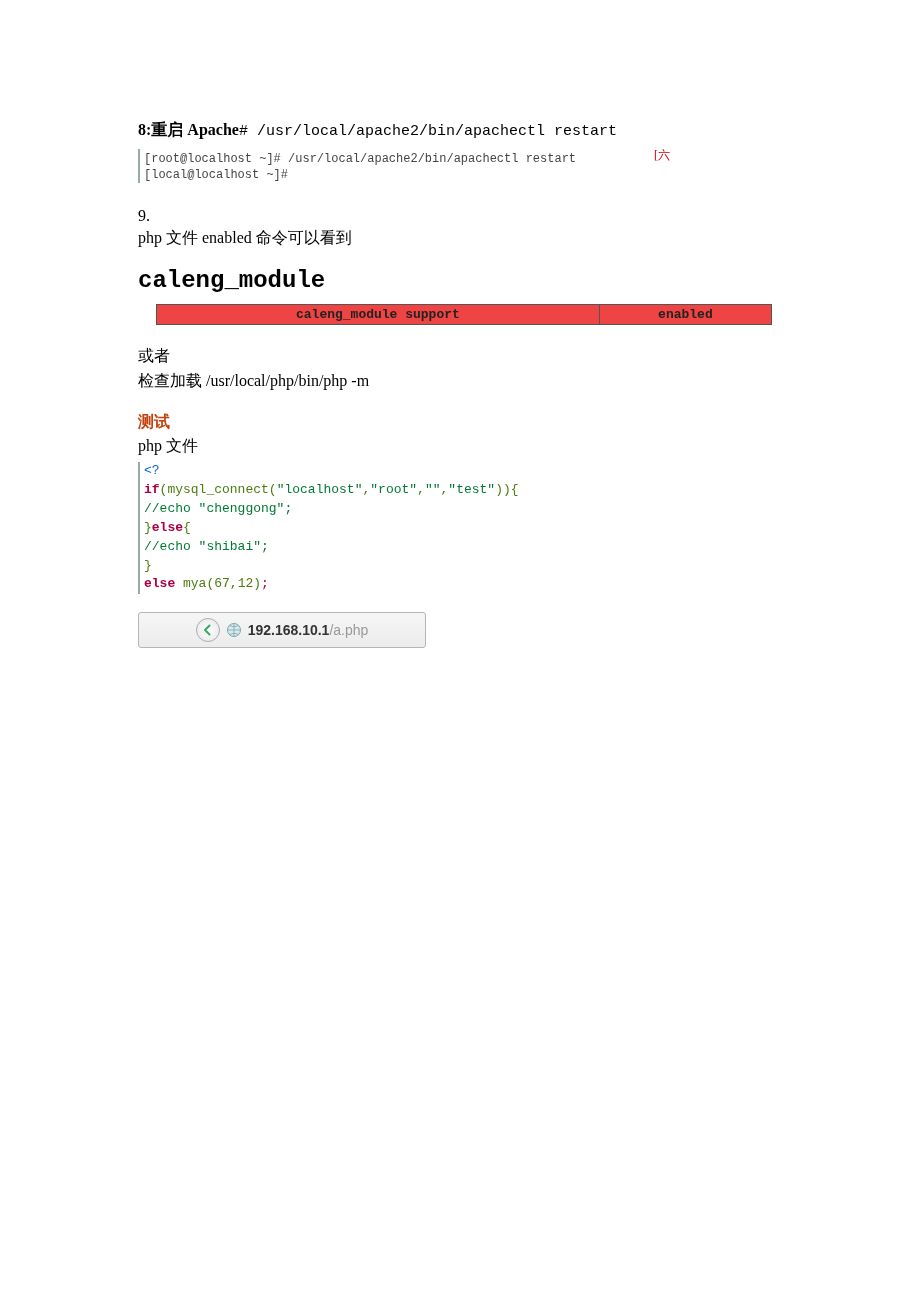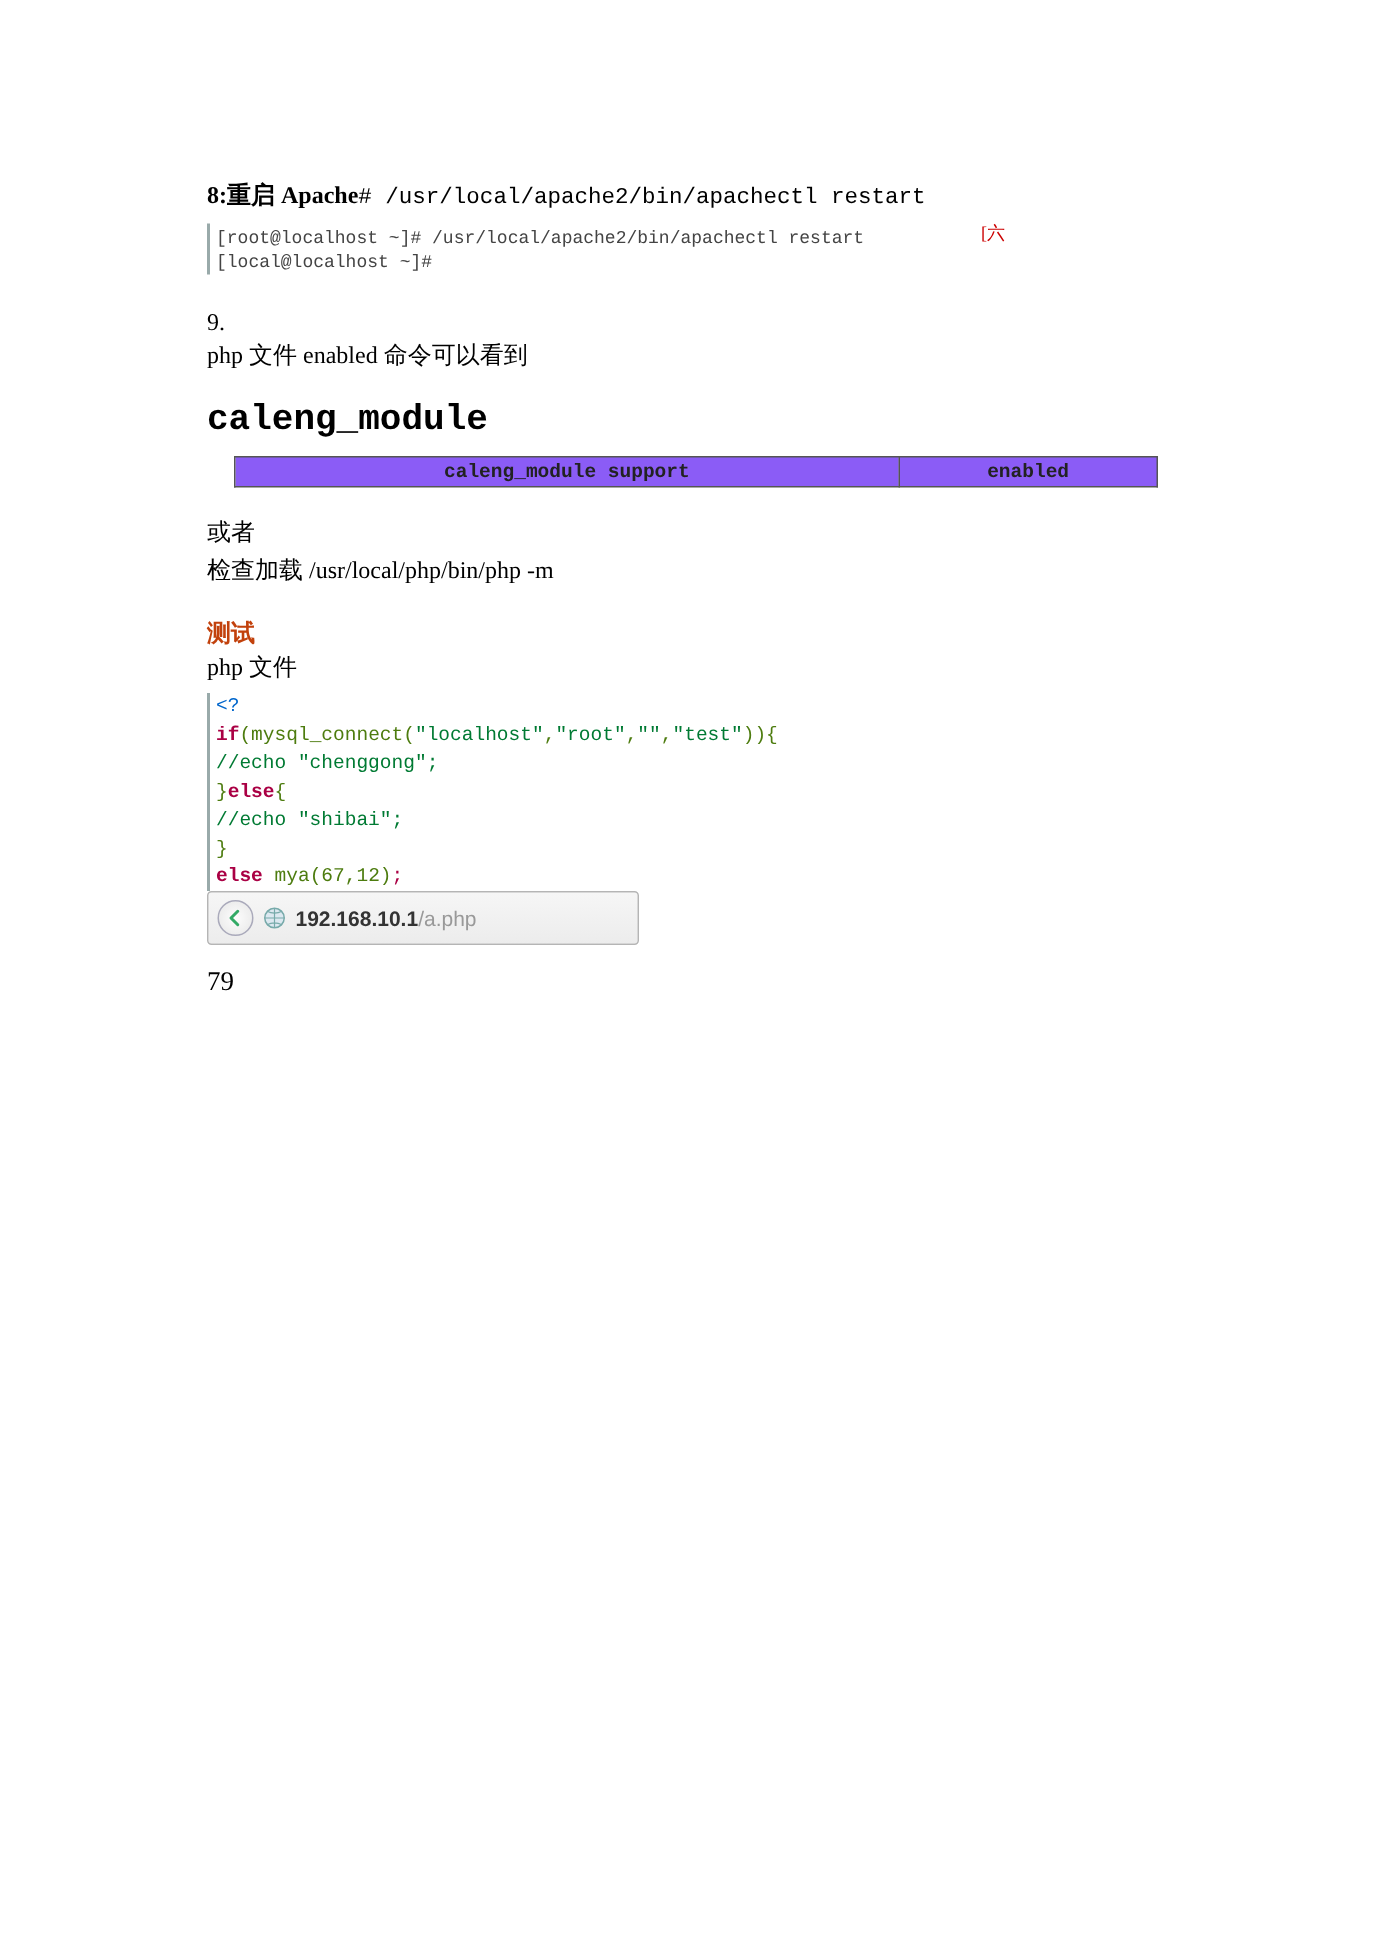--- a/index.html
+++ b/index.html
@@ -61,21 +61,21 @@
     margin: 0 18px 18px 18px;
   }
   table.phpinfo {
     border-collapse: collapse;
     width: 100%;
     font-family: "Courier New", monospace;
     font-size: 13px;
   }
   table.phpinfo td {
     border: 1px solid #555;
-    background: #8b5cf6;
+    background: #ef4444;
     text-align: center;
     font-weight: bold;
     color: #222;
     padding: 2px 4px;
   }
   table.phpinfo td.val {
     width: 28%;
   }
   .link-blue {
     color: #c2410c;
@@ -93,28 +93,30 @@
     line-height: 1.45;
     white-space: pre;
   }
   .tok-tag { color: #0066cc; }
   .tok-kw { color: #aa0044; font-weight: bold; }
   .tok-str { color: #007a33; }
   .tok-cm { color: #007a33; }
   .tok-punc { color: #aa0044; }
   .tok-plain { color: #4d7c0f; }
   .addrbar-wrap {
+    margin-top: 18px;
     width: 288px;
     border: 1px solid #b5b5b5;
     border-radius: 3px;
     background: linear-gradient(#f6f6f6,#ececec);
     padding: 5px 6px;
     display: flex;
     align-items: center;
     gap: 6px;
+    justify-content: center;
   }
   .back-btn {
     width: 24px; height: 24px;
     border: 1px solid #aab;
     border-radius: 50%;
     background: radial-gradient(#fdfdfd,#e6e6e6);
     display: flex; align-items: center; justify-content: center;
   }
   .back-btn svg { display:block; }
   .globe {
@@ -186,15 +188,14 @@
     </div>
     <svg class="globe" viewBox="0 0 16 16">
       <circle cx="8" cy="8" r="6.5" fill="#dce8f0" stroke="#7aa" stroke-width="1"></circle>
       <path d="M1.5 8 h13 M8 1.5 v13 M3 3.5 Q8 6 13 3.5 M3 12.5 Q8 10 13 12.5" stroke="#7aa" stroke-width="0.8" fill="none"></path>
     </svg>
     <span class="url-text">
       <span>192.168.10.1</span><span class="path">/a.php</span>
     </span>
   </div>
 
-  <div class="result">79</div>
 
 </div>
 
 </body></html>

